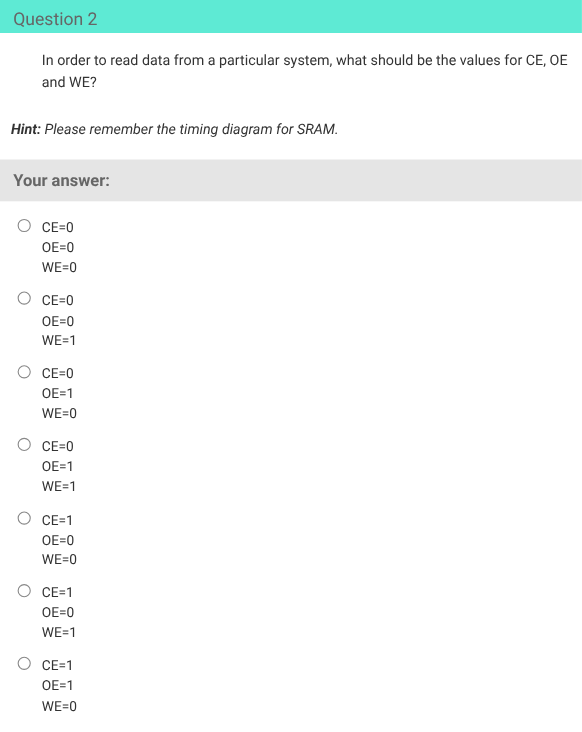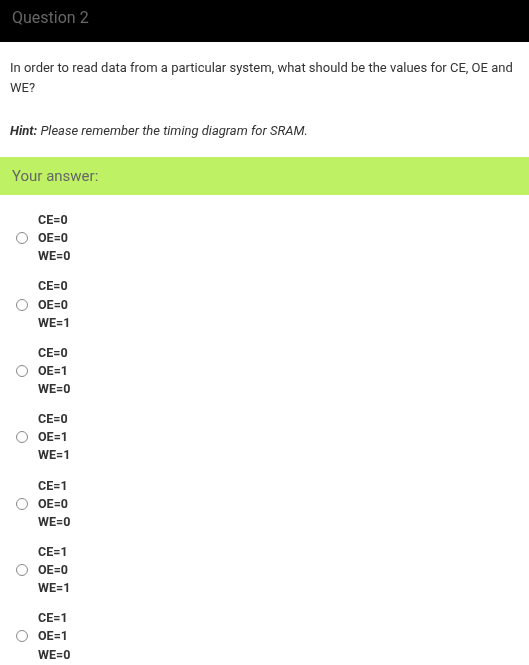--- a/index.html
+++ b/index.html
@@ -5,53 +5,53 @@
     * { box-sizing: border-box; margin: 0; padding: 0; }
     body {
       font-family: -apple-system, BlinkMacSystemFont, "Segoe UI", Roboto, Helvetica, Arial, sans-serif;
       background: #ffffff;
       width: 529px;
       color: #333;
       font-size: 13px;
       line-height: 1.5;
     }
     .header-bar {
-      background: #000000;
-      padding: 6px 12px 12px 12px;
+      background: #5eead4;
+      padding: 6px 12px 0 12px;
       font-size: 16px;
       color: #666;
       font-weight: 400;
     }
     .question-text {
       padding: 16px 10px 12px 10px;
       font-size: 13px;
       color: #333;
+      margin-left: 28px;
     }
     .hint {
       padding: 12px 10px 16px 10px;
       font-size: 13px;
       color: #333;
       font-style: italic;
     }
     .hint-label { font-weight: 700; }
     .answer-bar {
-      background: #bef264;
+      background: #e5e5e5;
       padding: 8px 12px;
       font-size: 15px;
       color: #666;
-      font-weight: 400;
+      font-weight: 700;
     }
     .options {
       padding: 10px 0 10px 0;
     }
     .option {
       display: flex;
-      align-items: center;
+      align-items: flex-start;
       padding: 6px 10px;
-      font-weight: bold;
     }
     .radio-wrap {
       width: 24px;
       display: flex;
       justify-content: center;
       align-items: center;
     }
     .radio {
       width: 12px;
       height: 12px;

